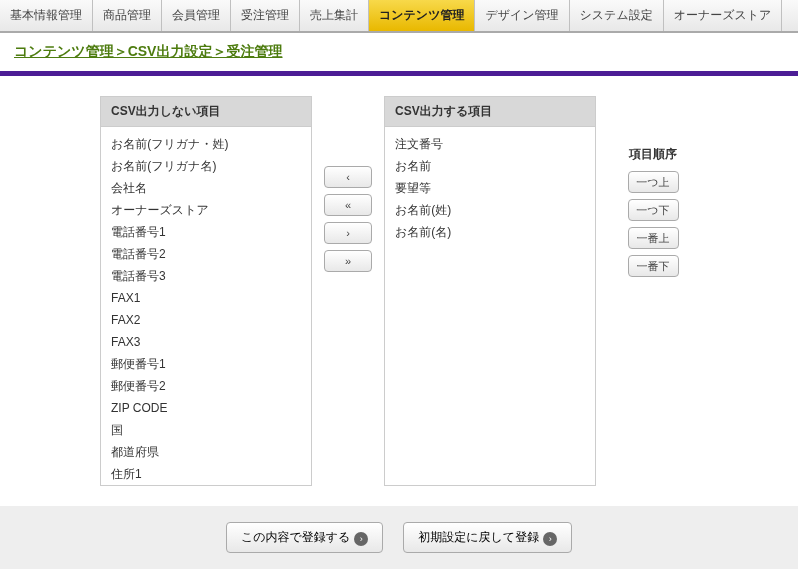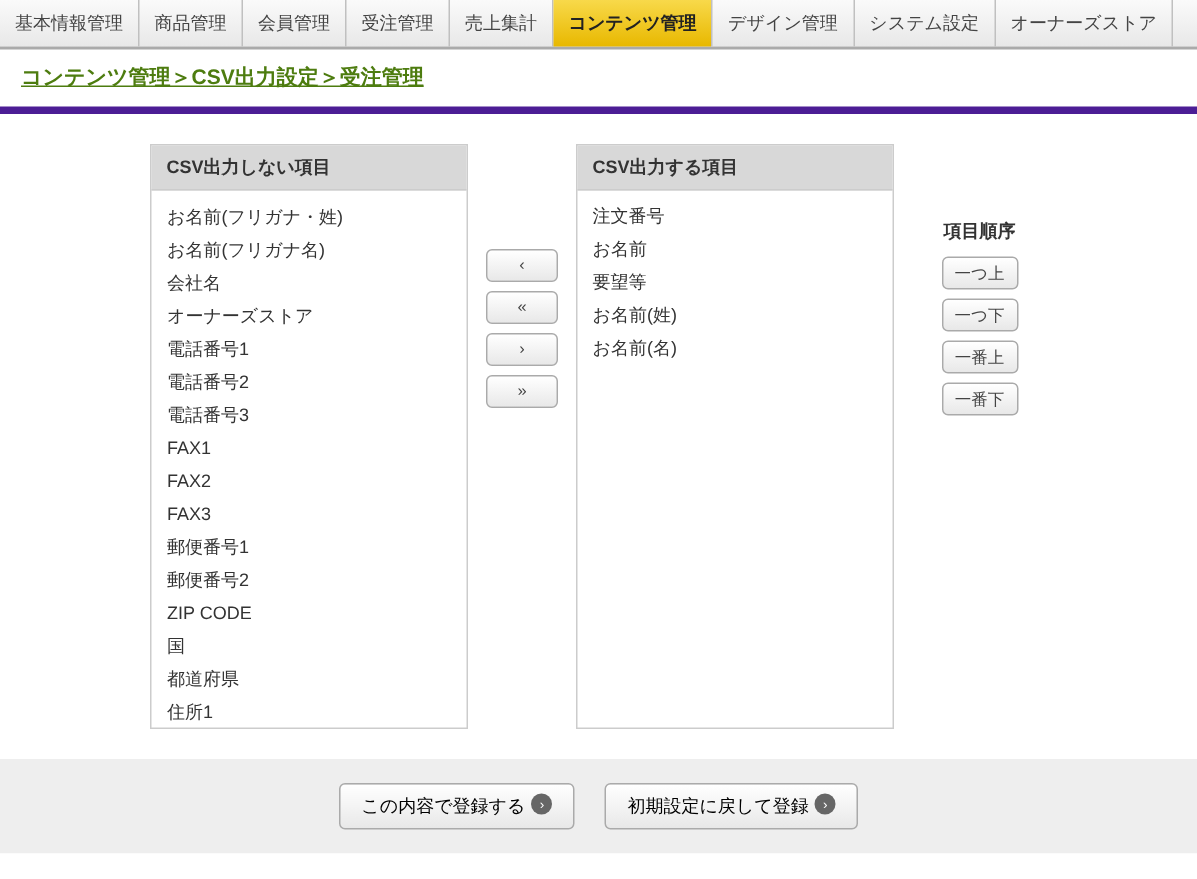--- a/index.html
+++ b/index.html
@@ -12,21 +12,21 @@
 .panel { border: 1px solid #ccc; width: 212px; height: 390px; display: flex; flex-direction: column; }
 .panel-header { background: #d8d8d8; padding: 6px 10px; font-size: 12px; font-weight: bold; border-bottom: 1px solid #ccc; }
 .panel-body { flex: 1; overflow-y: auto; padding: 6px 10px; }
 .list-item { padding: 2px 0; font-size: 12px; cursor: pointer; line-height: 1.5; }
 .move-col { display: flex; flex-direction: column; gap: 6px; justify-content: center; padding-top: 70px; }
 .move-btn { width: 48px; height: 22px; border: 1px solid #aaa; border-radius: 4px; background: linear-gradient(#fff, #e8e8e8); cursor: pointer; font-size: 11px; color: #444; }
 .order-col { padding-top: 50px; width: 90px; }
 .order-title { text-align: center; font-size: 12px; font-weight: bold; margin-bottom: 8px; }
 .order-btn { display: block; width: 51px; height: 22px; margin: 0 auto 6px; border: 1px solid #aaa; border-radius: 4px; background: linear-gradient(#fff, #e8e8e8); cursor: pointer; font-size: 11px; color: #444; }
 .footer { background: #eee; padding: 16px 0; display: flex; justify-content: center; gap: 20px; margin-top: 10px; }
-.action-btn { padding: 6px 14px; border: 1px solid #aaa; border-radius: 4px; background: linear-gradient(#fff, #e8e8e8); cursor: pointer; font-size: 12px; display: inline-flex; align-items: flex-start; gap: 4px; }
+.action-btn { padding: 6px 14px; border: 1px solid #aaa; border-radius: 4px; background: linear-gradient(#fff, #e8e8e8); cursor: pointer; font-size: 12px; display: inline-flex; align-items: flex-end; gap: 4px; }
 .circ { display: inline-block; width: 14px; height: 14px; border-radius: 50%; background: #666; color: #fff; text-align: center; line-height: 14px; font-size: 9px; }
 </style>
 </head>
 <body>
 
 <div class="tabs" id="tabs">
     <div class="tab">基本情報管理</div>
     <div class="tab">商品管理</div>
     <div class="tab">会員管理</div>
     <div class="tab">受注管理</div>

